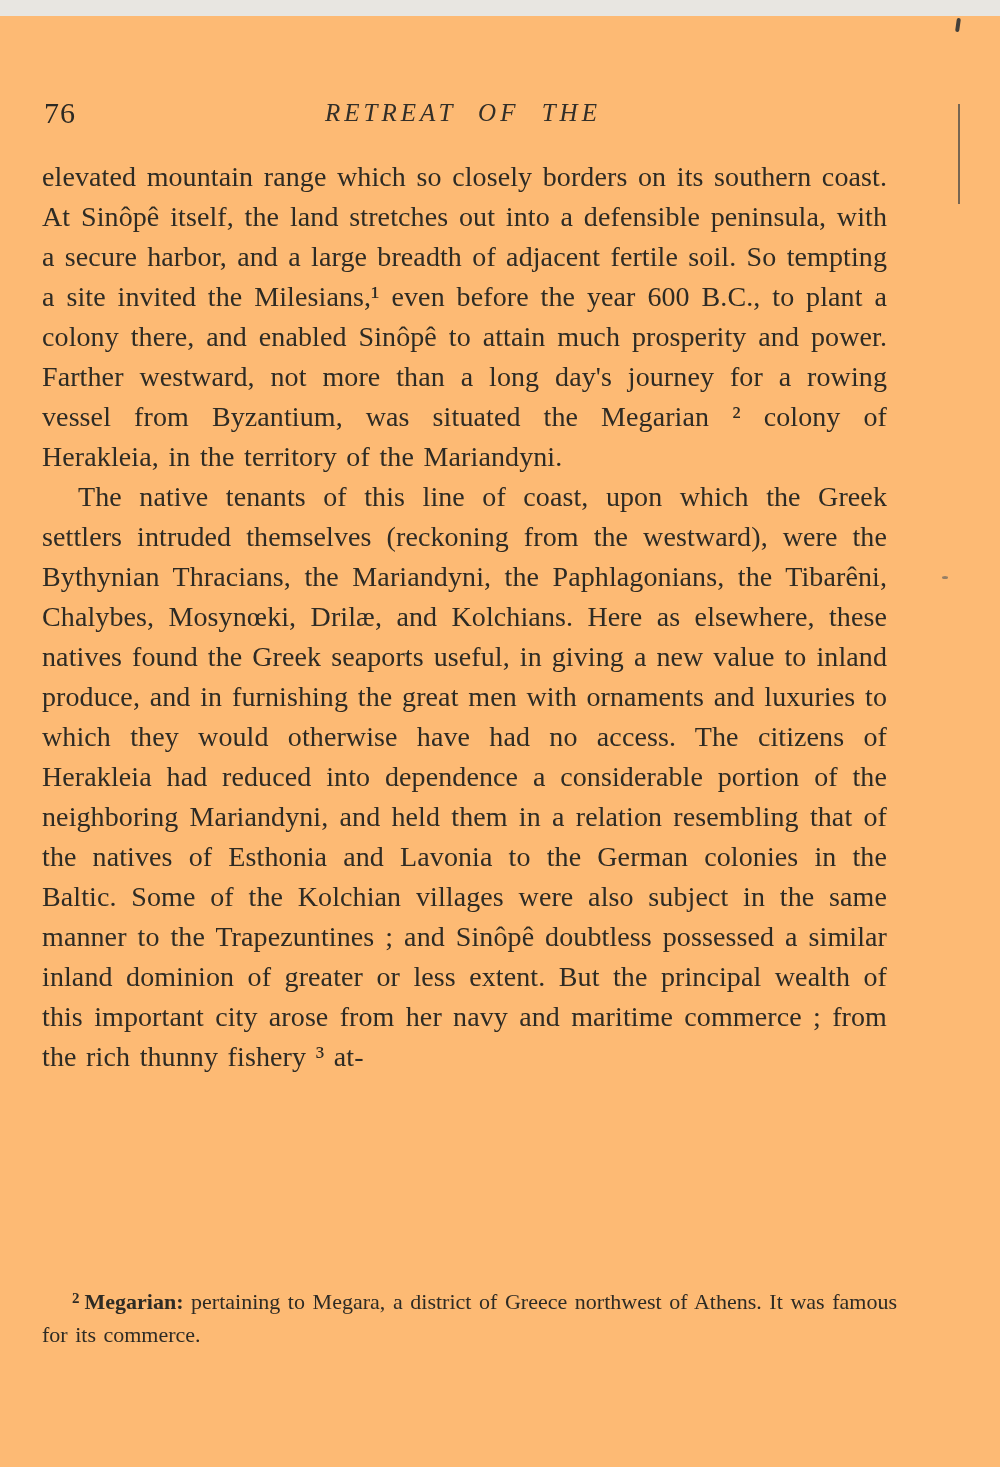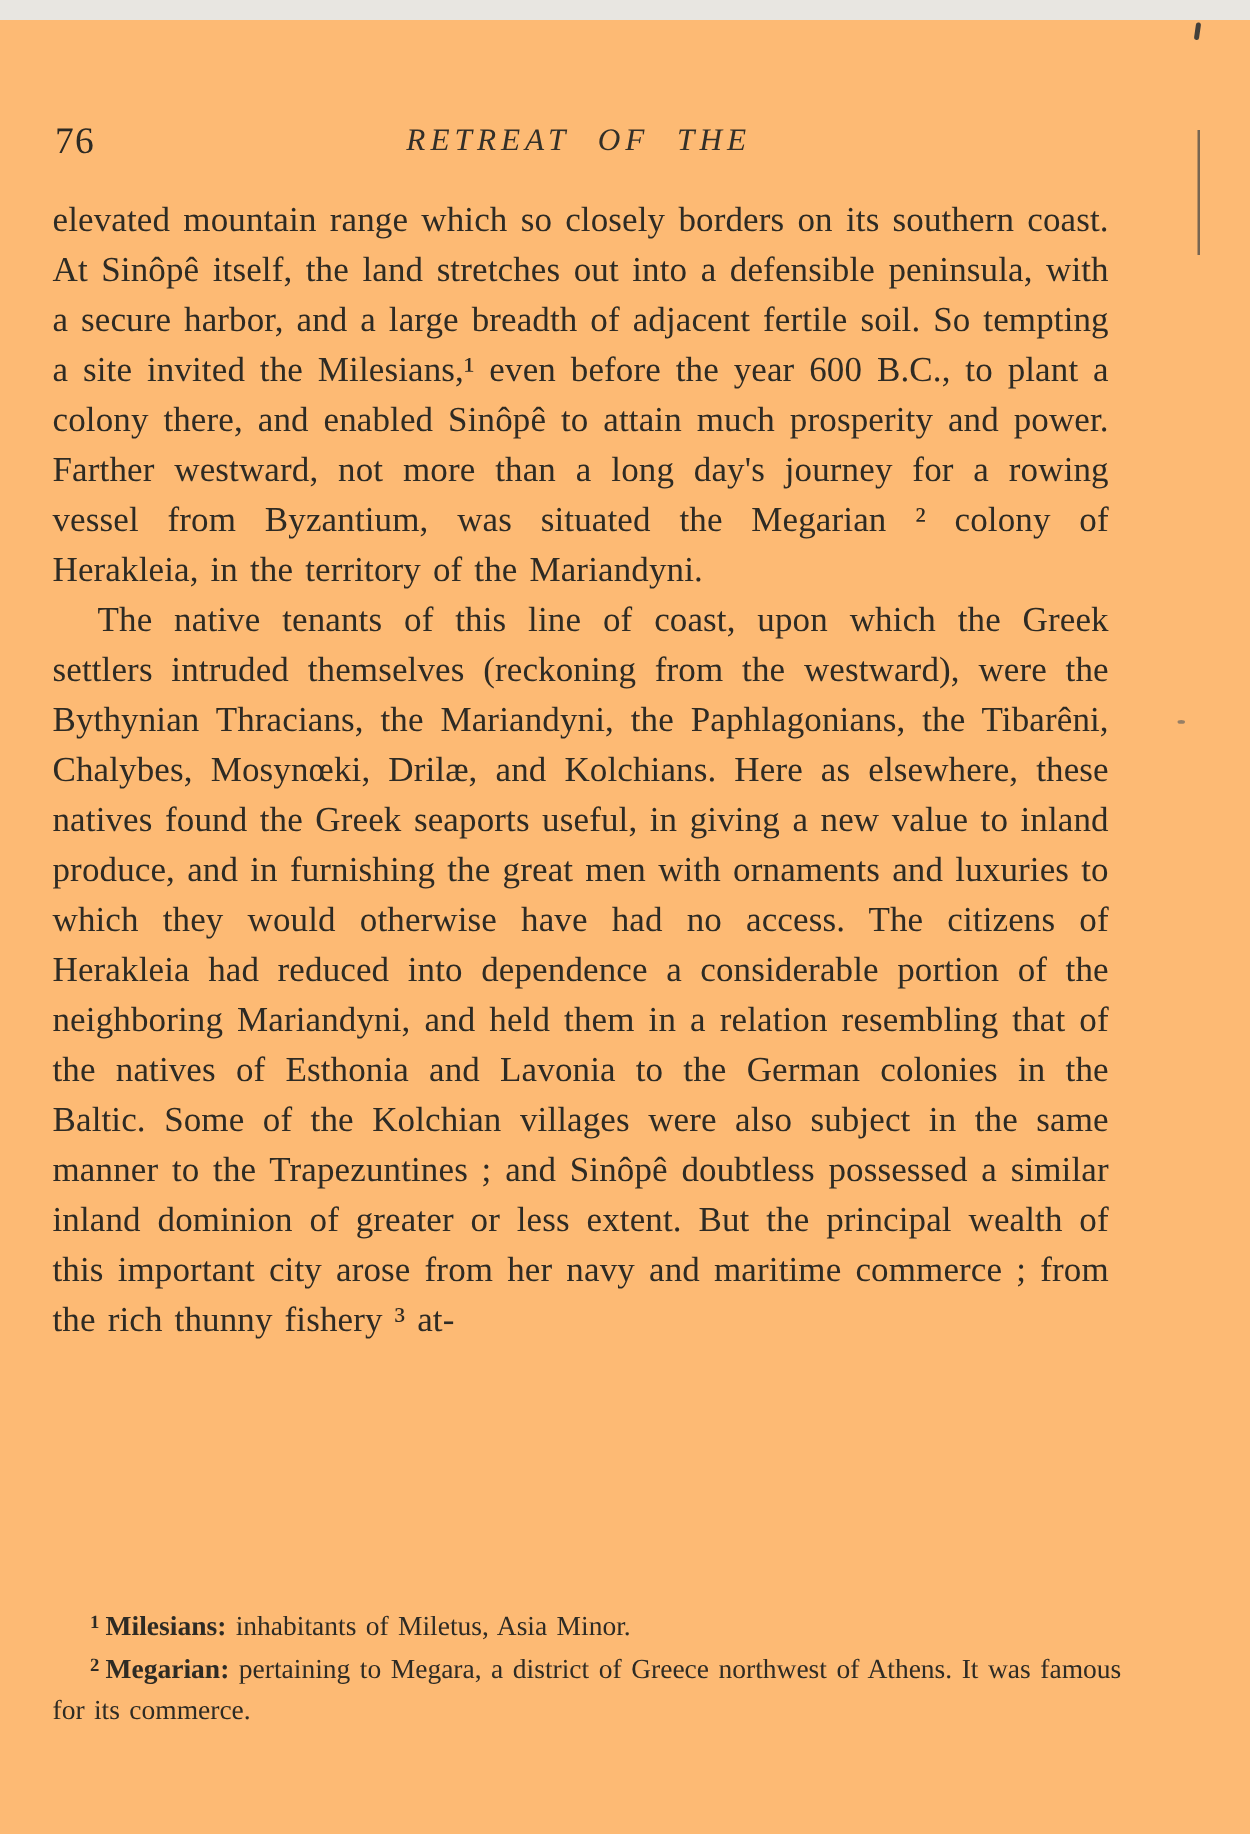--- a/index.html
+++ b/index.html
@@ -125,20 +125,17 @@
     <span class="running-header">RETREAT OF THE</span>
   </div>
 
   <div class="body-text">
     <p class="para">elevated mountain range which so closely borders on its southern coast. At Sinôpê itself, the land stretches out into a defensible peninsula, with a secure harbor, and a large breadth of adjacent fertile soil. So tempting a site invited the Milesians,¹ even before the year 600 B.C., to plant a colony there, and enabled Sinôpê to attain much prosperity and power. Farther westward, not more than a long day's journey for a rowing vessel from Byzantium, was situated the Megarian ² colony of Herakleia, in the territory of the Mariandyni.</p>
     <p class="para indented">The native tenants of this line of coast, upon which the Greek settlers intruded themselves (reckoning from the westward), were the Bythynian Thracians, the Mariandyni, the Paphlagonians, the Tibarêni, Chalybes, Mosynœki, Drilæ, and Kolchians. Here as elsewhere, these natives found the Greek seaports useful, in giving a new value to inland produce, and in furnishing the great men with ornaments and luxuries to which they would otherwise have had no access. The citizens of Herakleia had reduced into dependence a considerable portion of the neighboring Mariandyni, and held them in a relation resembling that of the natives of Esthonia and Lavonia to the German colonies in the Baltic. Some of the Kolchian villages were also subject in the same manner to the Trapezuntines ; and Sinôpê doubtless possessed a similar inland dominion of greater or less extent. But the principal wealth of this important city arose from her navy and maritime commerce ; from the rich thunny fishery ³ at-</p>
   </div>
 
   <div class="footnotes">
     <p class="footnote">
-      <span class="fn-marker">1</span><span class="fn-term">Milesians:</span><span> inhabitants of Miletus, Asia Minor.</span>
-    </p>
-    <p class="footnote">
       <span class="fn-marker">2</span><span class="fn-term">Megarian:</span><span> pertaining to Megara, a district of Greece northwest of Athens.  It was famous for its commerce.</span>
     </p>
   </div>
 
 </div>
 
 </body></html>

